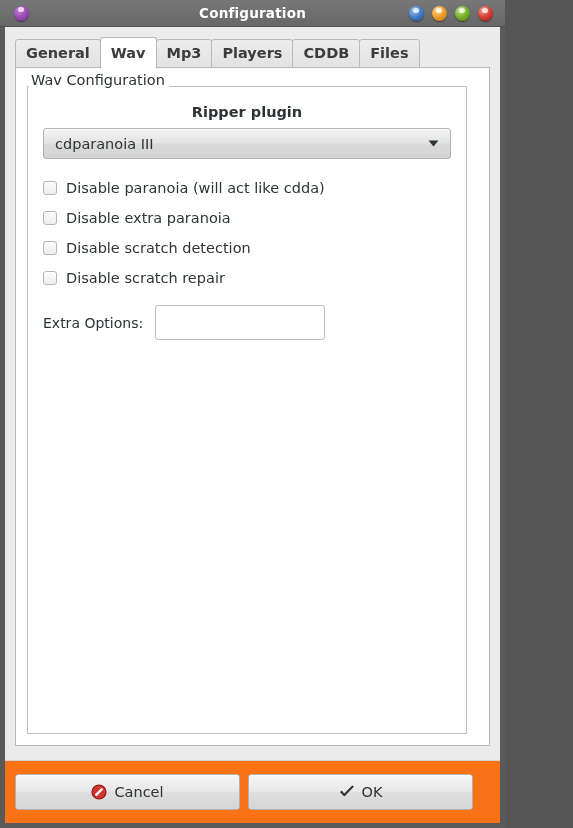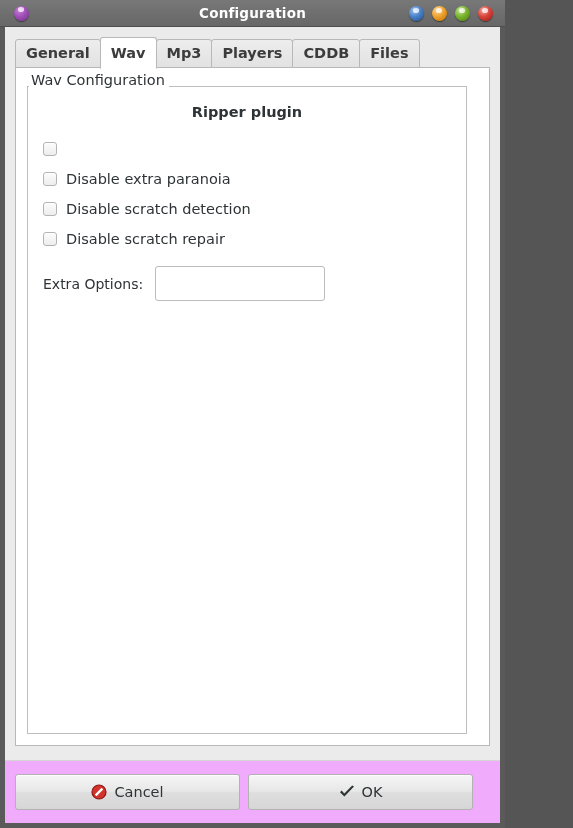--- a/index.html
+++ b/index.html
@@ -282,21 +282,21 @@
     background: #d4d4d4;
     margin: 0;
     flex: 0 0 1px;
   }
 
   .actionbar {
     flex: 0 0 auto;
     padding: 13px 27px 13px 10px;
     display: flex;
     gap: 8px;
-    background: #f0abfc;
+    background: #f97316;
     align-items: center;
   }
 
   .dlgbtn {
     flex: 1 1 0;
     height: 36px;
     border: 1px solid #b2b2b2;
     border-radius: 3px;
     background: linear-gradient(to bottom, #f6f6f6 0%, #e7e7e7 48%, #dedede 52%, #d6d6d6 100%);
     display: flex;
@@ -344,26 +344,35 @@
 
       <div class="tabpanel">
         <div class="groupframe">
           <div class="groupframe-box"></div>
           <div class="groupframe-label">Wav Configuration</div>
 
           <div class="group-content">
 
             <div class="ripper-title">Ripper plugin</div>
 
+            <div class="combo">
+              <div class="combo-value">cdparanoia III</div>
+              <div class="combo-arrow">
+                <svg width="11" height="7" viewBox="0 0 11 7">
+                  <path d="M0.5 0.5 L10.5 0.5 L5.5 6.5 Z" fill="#2e3436"></path>
+                </svg>
+              </div>
+            </div>
 
             <div class="checklist">
 
 
               <div class="checkrow">
                 <div class="checkbox"></div>
+                <div class="checklabel">Disable paranoia (will act like cdda)</div>
               </div>
 
               <div class="checkrow">
                 <div class="checkbox"></div>
                 <div class="checklabel">Disable extra paranoia</div>
               </div>
 
               <div class="checkrow">
                 <div class="checkbox"></div>
                 <div class="checklabel">Disable scratch detection</div>

